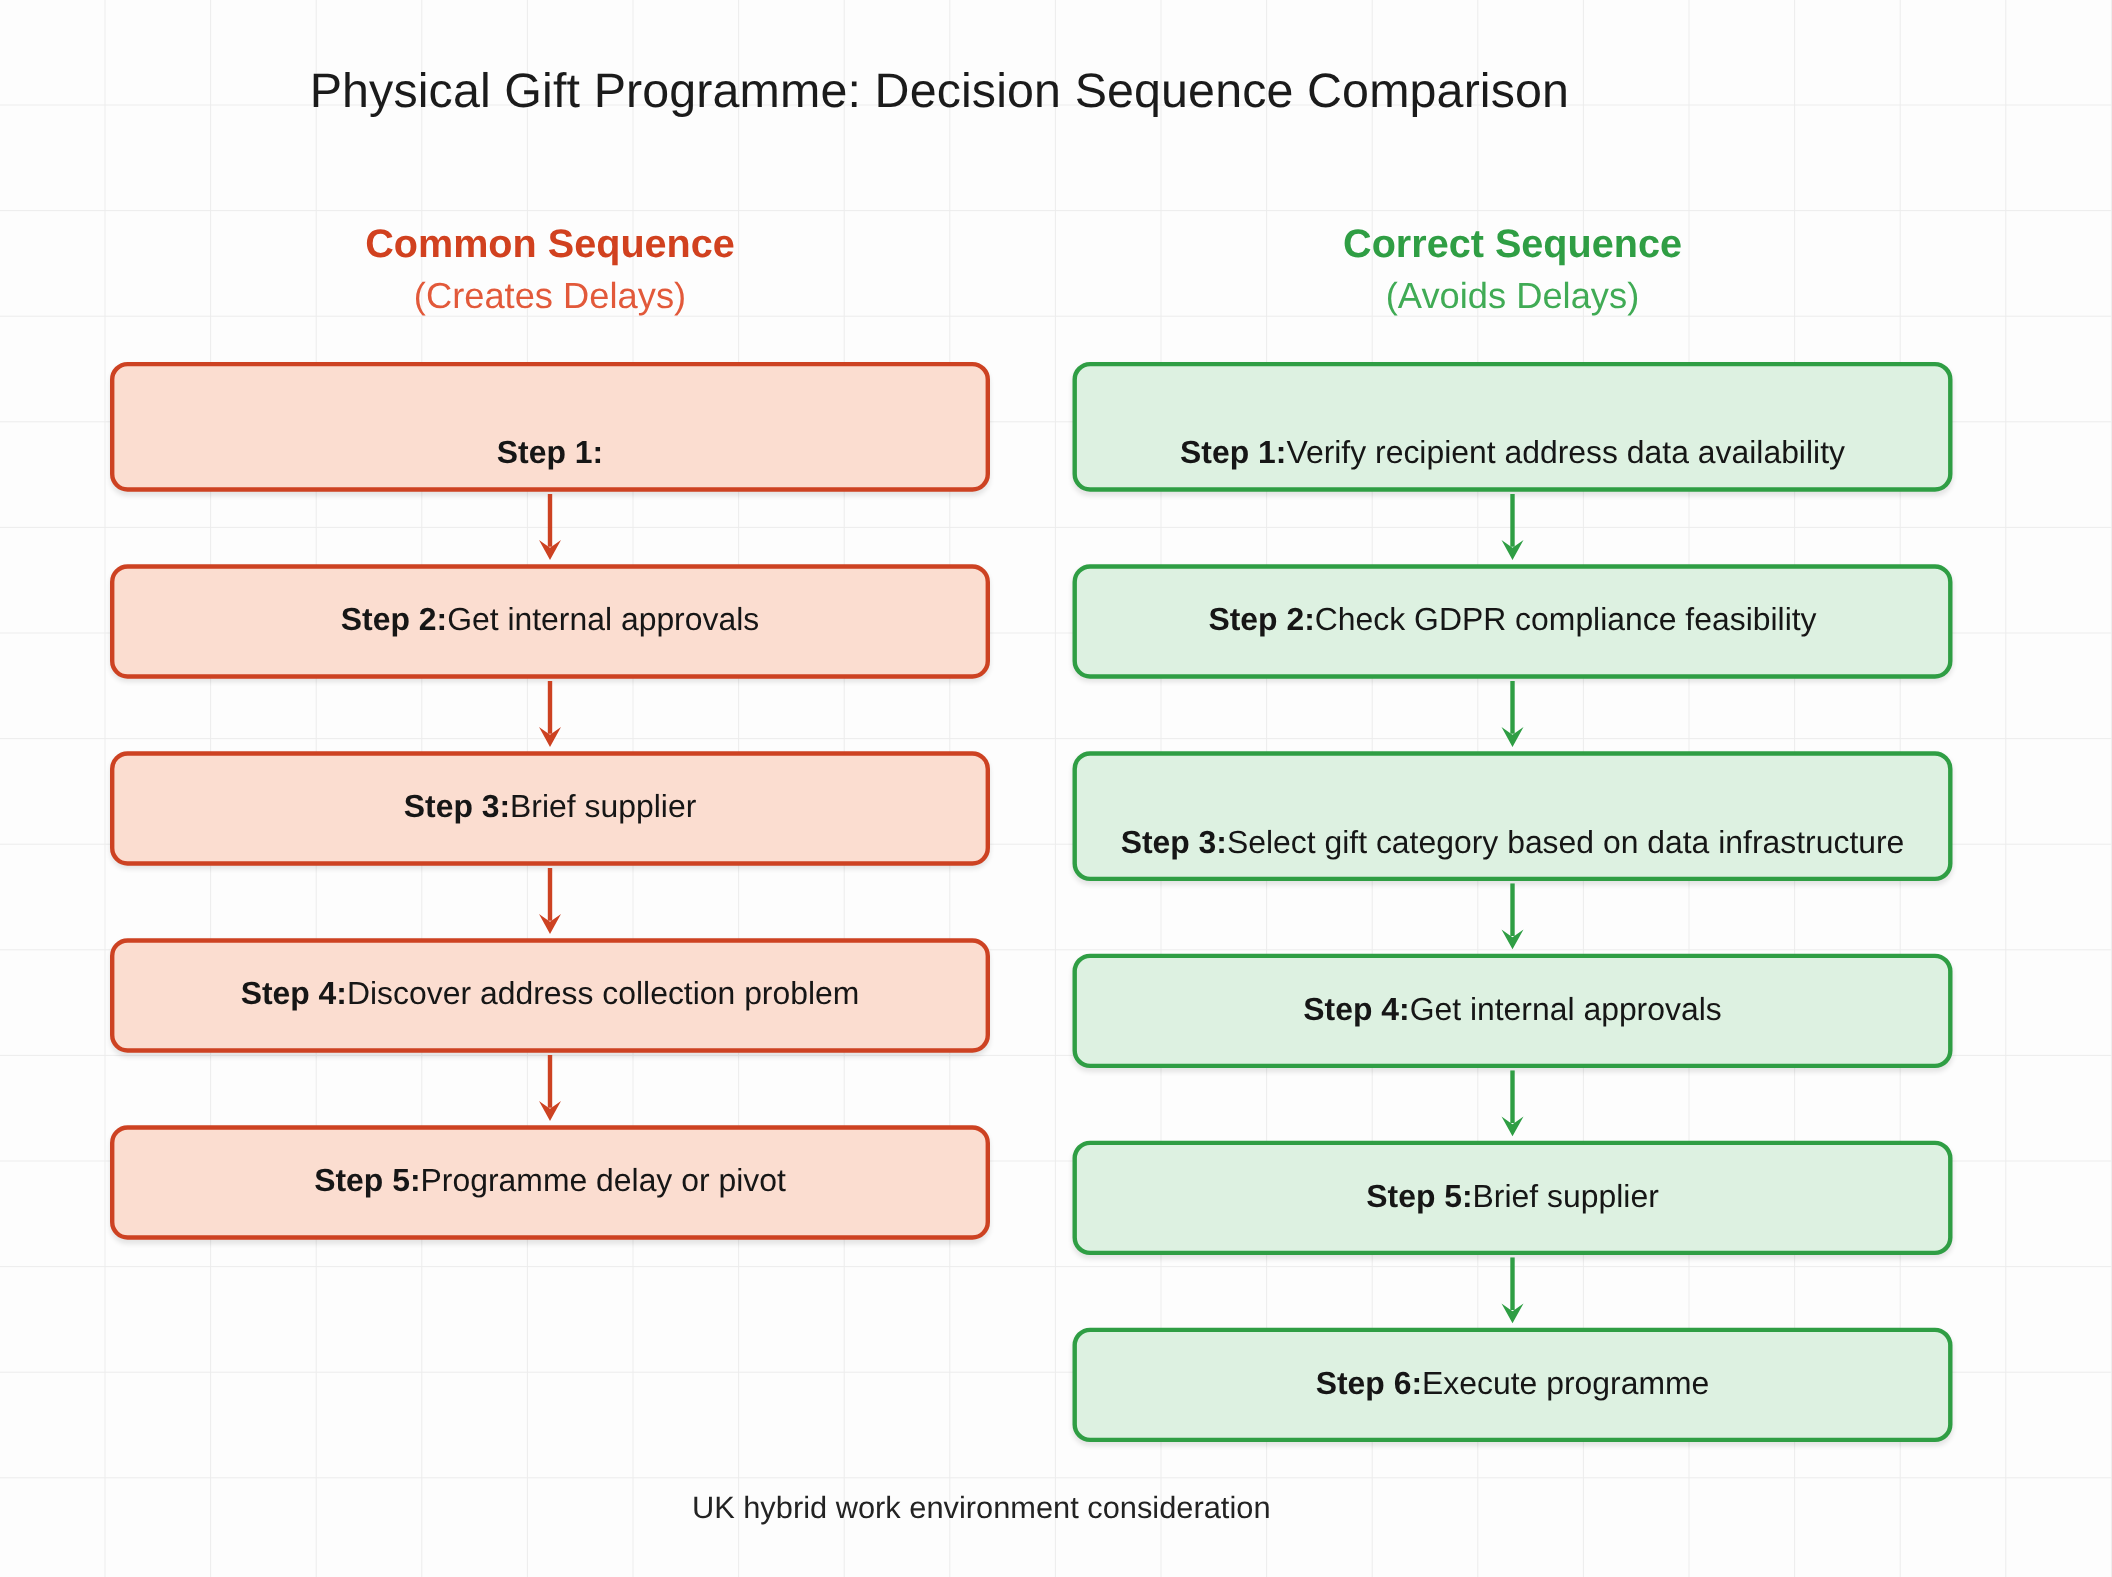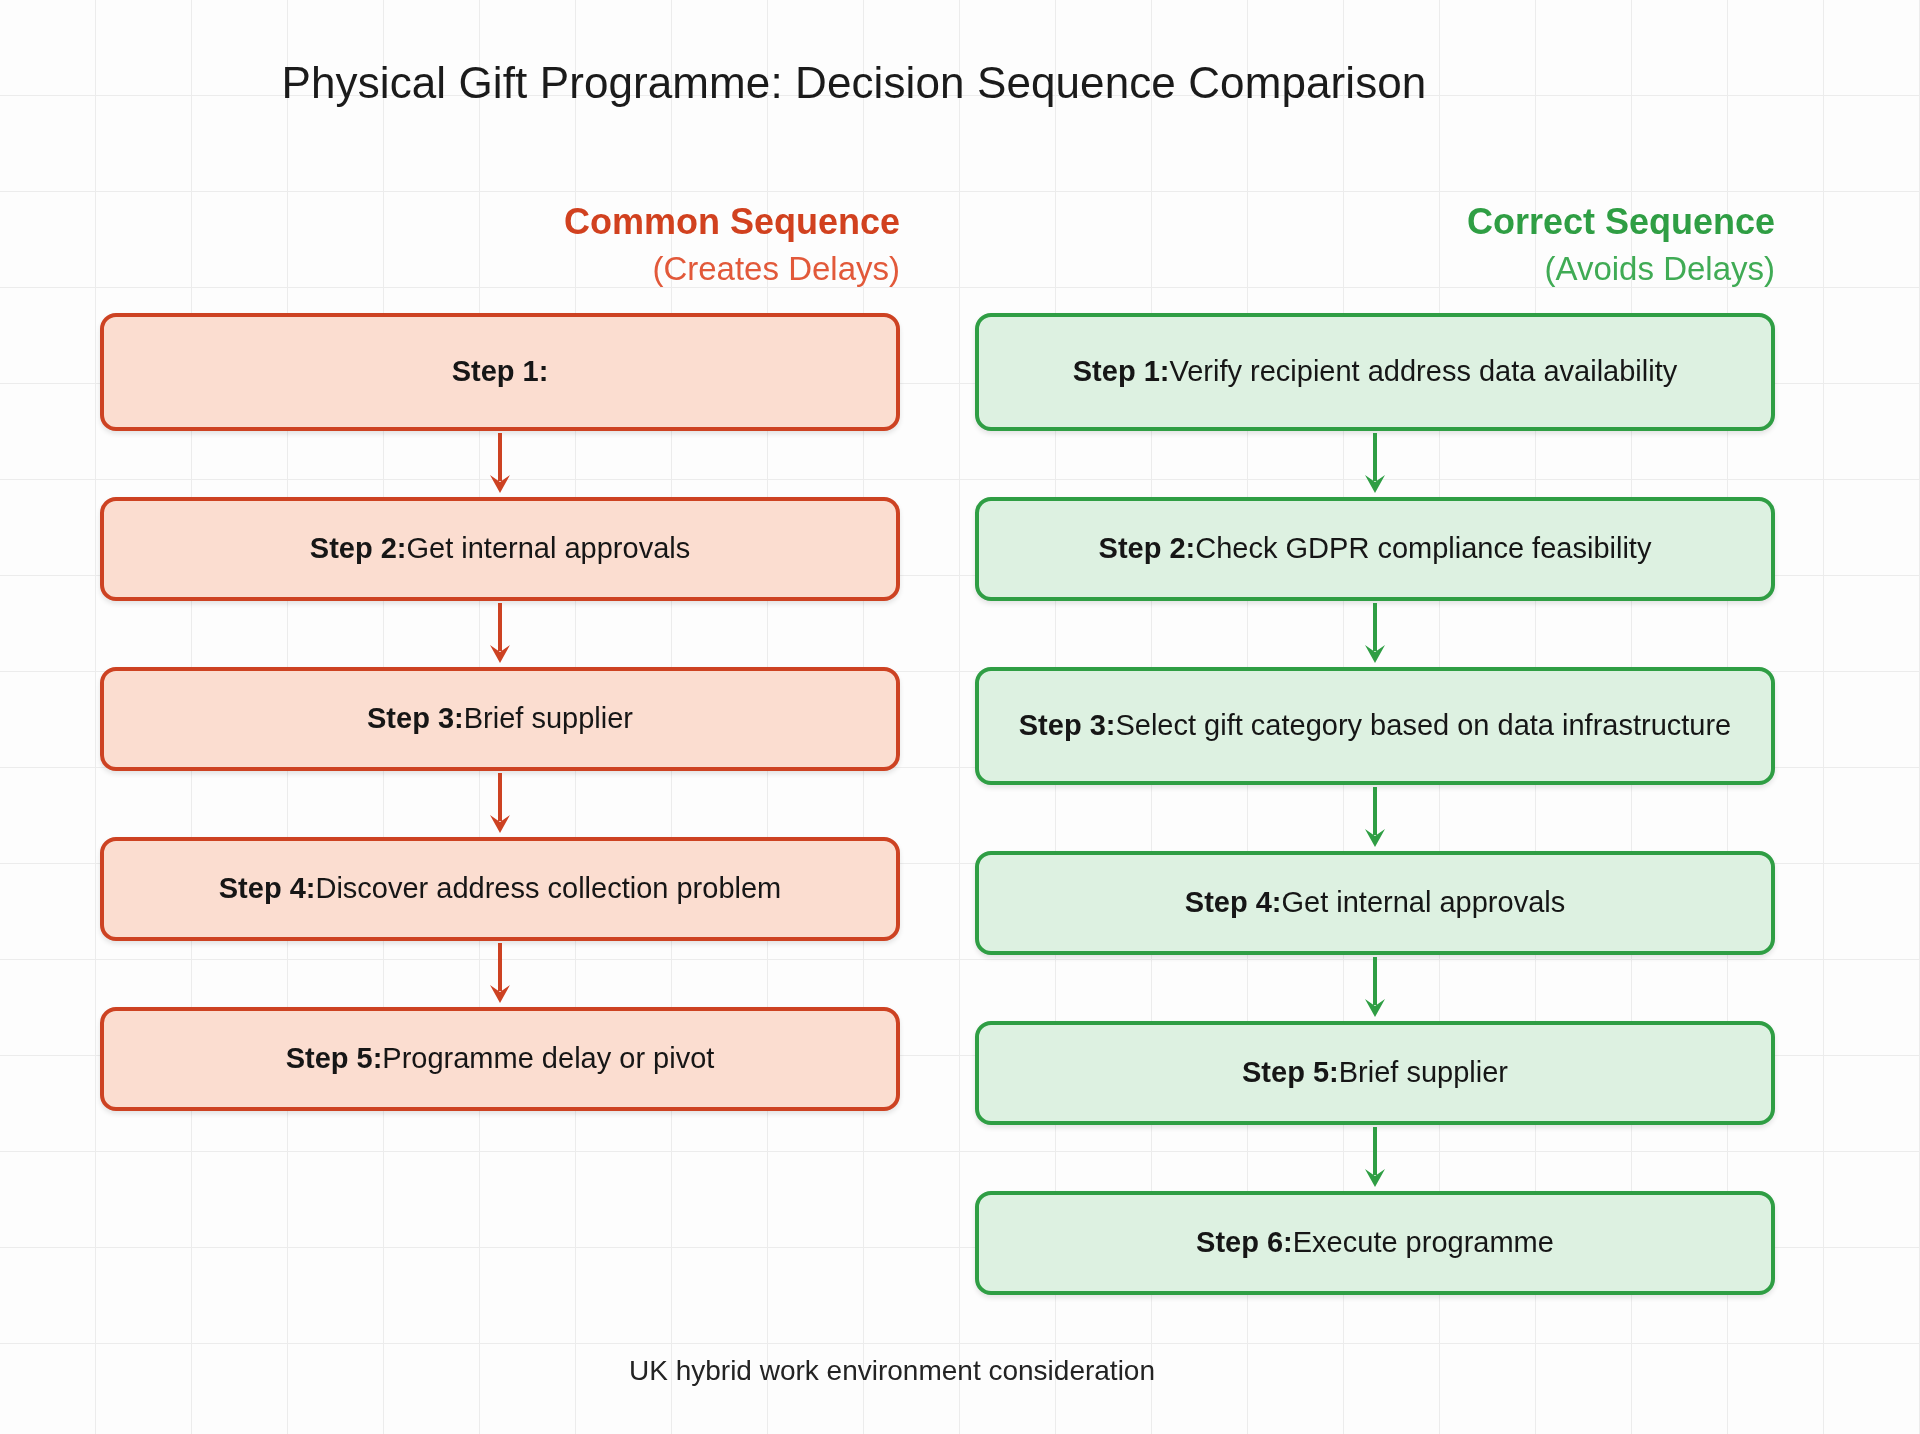--- a/index.html
+++ b/index.html
@@ -50,22 +50,22 @@
   }
 
   .column {
     width: 800px;
     box-sizing: border-box;
   }
   .column.left  { margin-left: 100px; padding: 0 0px; }
   .column.right { margin-left: 75px; }
 
   .col-head {
-    text-align: right;
-    margin-bottom: 22px;
+    text-align: center;
+    margin-bottom: 38px;
   }
   .col-head .main {
     display: block;
     font-size: 36px;
     font-weight: bold;
     line-height: 1.22;
   }
   .col-head .sub {
     display: block;
     font-size: 33px;
@@ -89,21 +89,21 @@
     display: flex;
     align-items: center;
     justify-content: center;
     text-align: center;
     padding: 12px 26px;
     font-size: 29px;
     line-height: 1.28;
     color: #161616;
     box-shadow: 0 3px 5px rgba(0,0,0,0.10);
   }
-  .node.two-line { min-height: 118px; }
+  .node.two-line { min-height: 118px; align-items: flex-end; }
 
   .left .node  { background: #fbddd0; border-color: #cd4222; }
   .right .node { background: #ddf1e1; border-color: #2f9e44; }
 
   .node b { font-weight: bold; }
 
   .arrow {
     height: 66px;
     display: flex;
     align-items: center;

